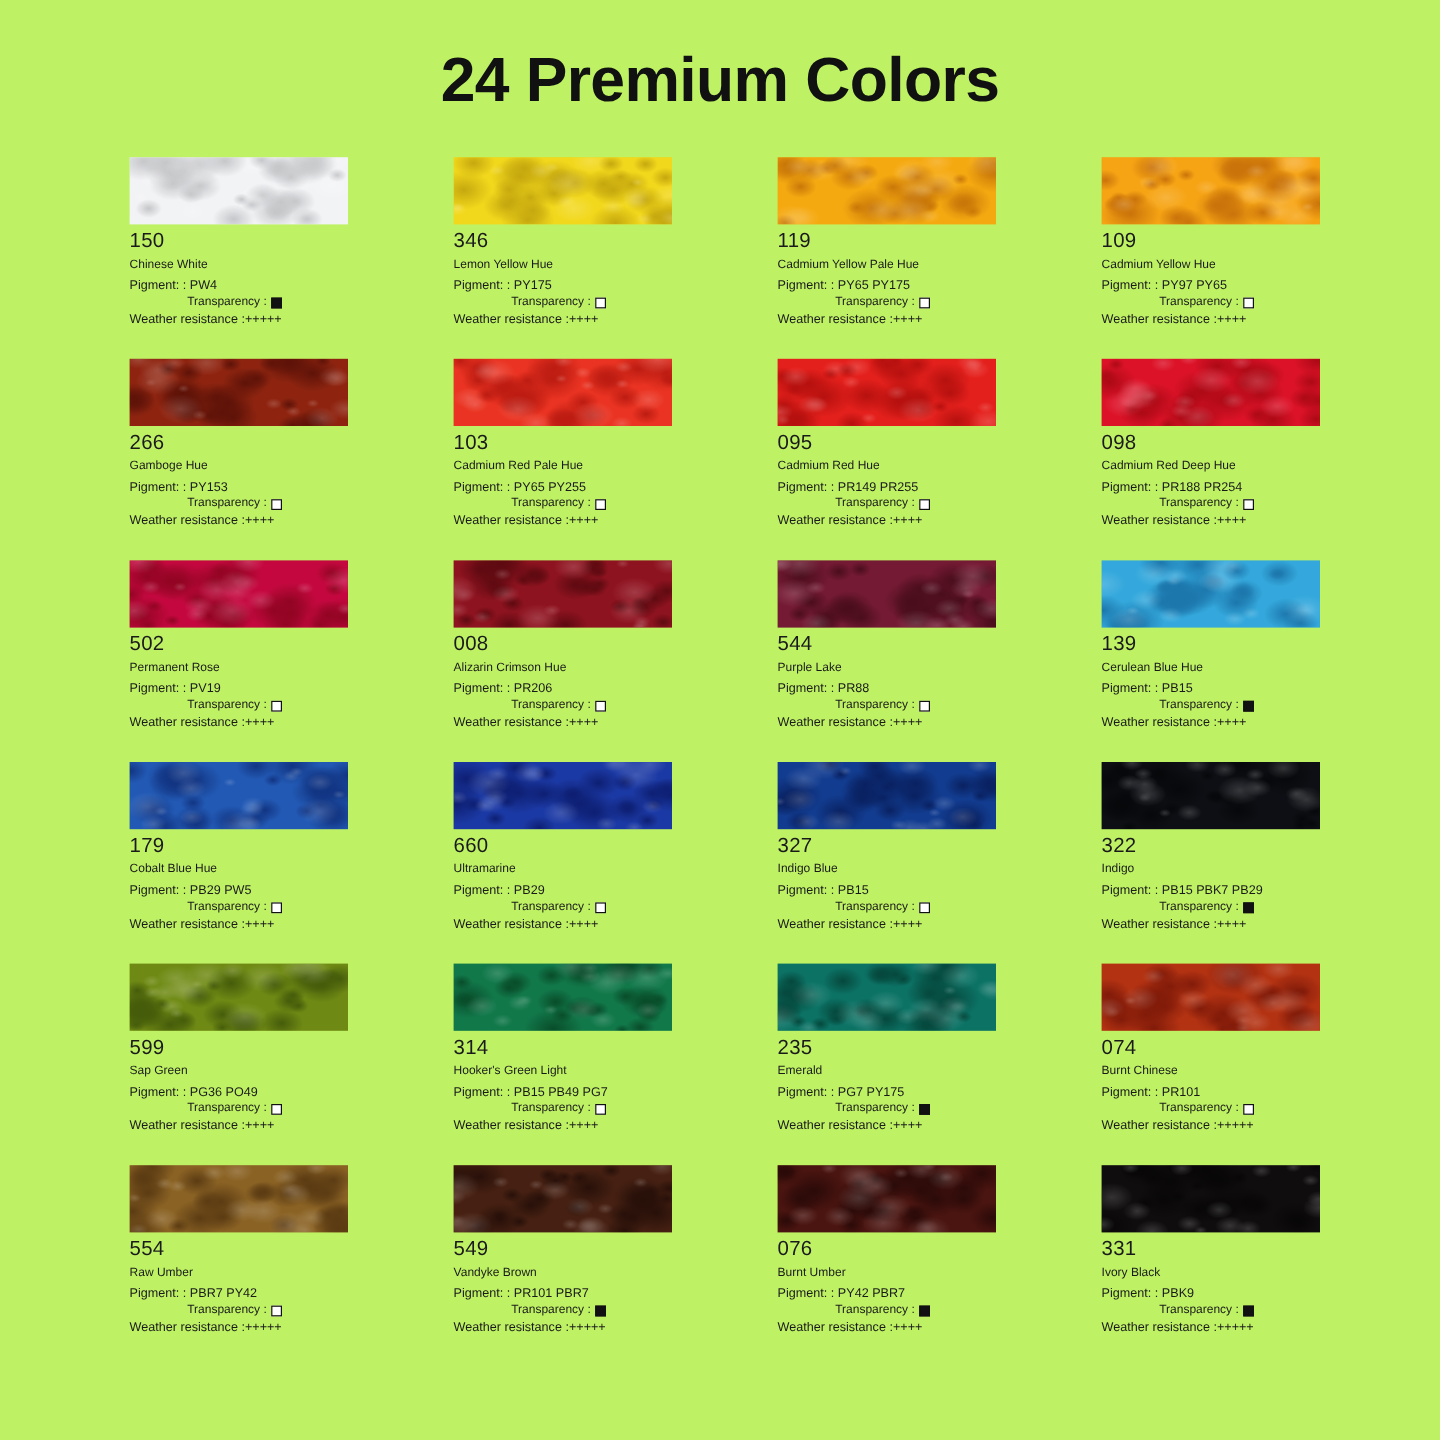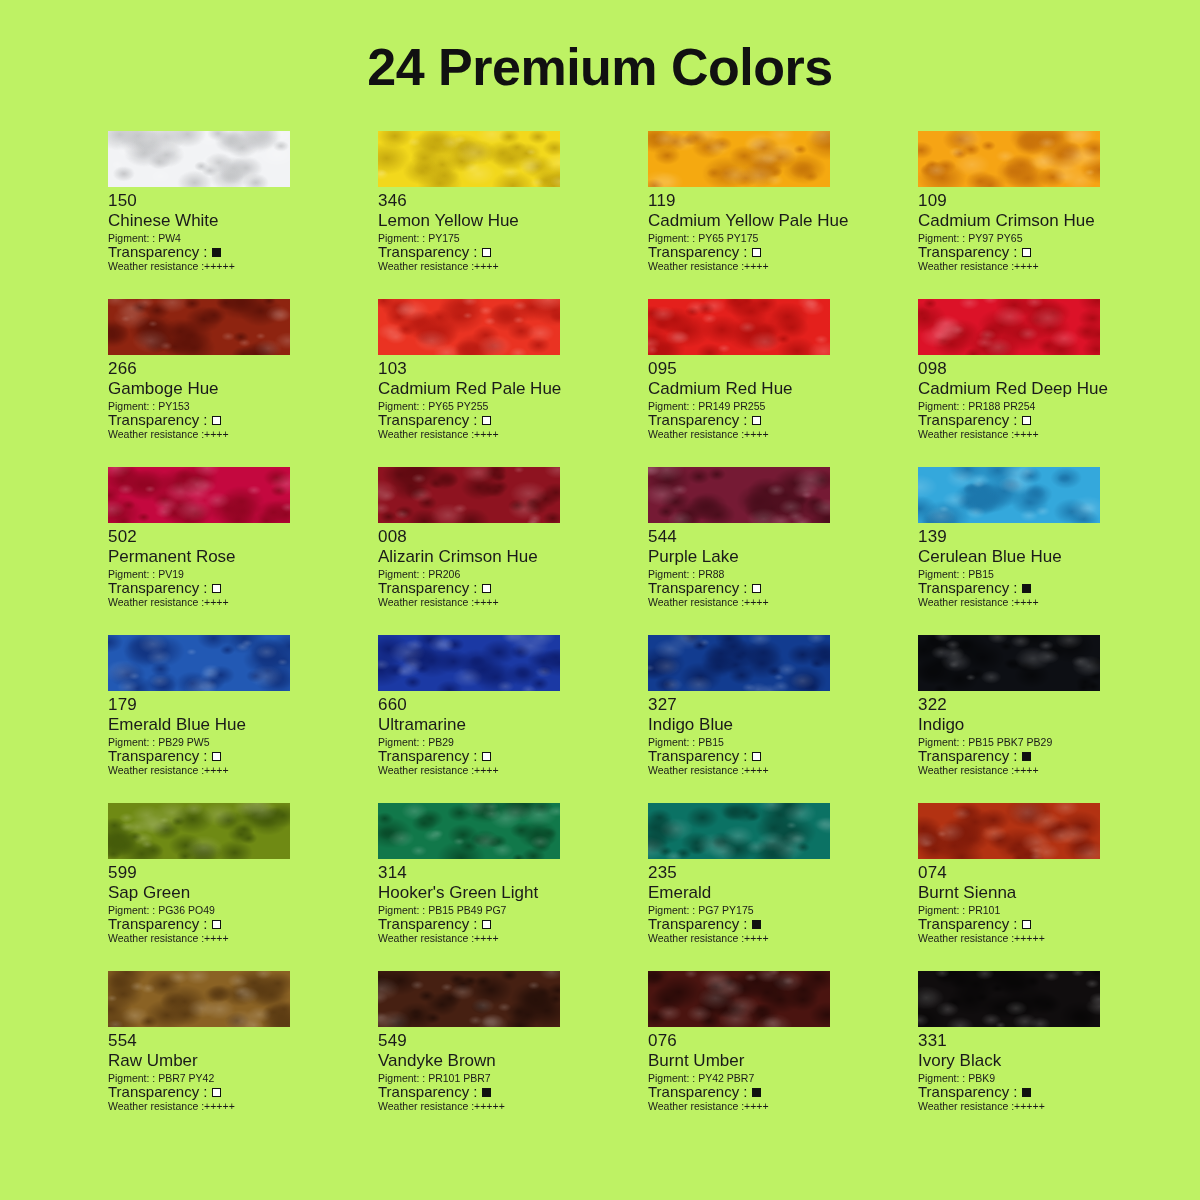--- a/index.html
+++ b/index.html
@@ -57,38 +57,39 @@
   }
   .info { margin-top: 4px; }
   .code {
     font-size: 17px;
     color: #1a1a1a;
     letter-spacing: 0.2px;
     line-height: 20px;
     margin-bottom: 1px;
   }
   .pname {
-    font-size: 17px;
+    font-size: 10px;
     color: #1a1a1a;
     line-height: 18px;
     margin-bottom: 1px;
   }
   .pig, .wres {
     font-size: 10.5px;
     color: #1a1a1a;
     line-height: 14px;
     white-space: nowrap;
   }
   .trow {
-    font-size: 15px;
+    font-size: 10px;
     color: #1a1a1a;
     line-height: 14px;
     display: flex;
     align-items: center;
     gap: 4px;
+    margin-left: 48px;
   }
   .tbox {
     display: inline-block;
     width: 9px; height: 9px;
     border: 1.4px solid #111;
     background: #ffffff;
     position: relative;
     top: 1px;
   }
   .tbox.filled { background: #111111; }
@@ -149,21 +150,21 @@
           <div class="wres">Weather resistance :++++</div>
         </div>
       </div>
       <div class="cell">
         <div class="swatch" style="background-color: rgb(246, 164, 20);">
           <div class="tex" style="background-image: radial-gradient(14.7px 10.3px at 15.3% 62.7%, rgb(172, 115, 14) 0%, rgba(0, 0, 0, 0) 72%), radial-gradient(12.8px 9px at 29.2% 33%, rgb(172, 115, 14) 0%, rgba(0, 0, 0, 0) 72%), radial-gradient(29.8px 20.9px at 60.2% 84.4%, rgb(172, 115, 14) 0%, rgba(0, 0, 0, 0) 72%), radial-gradient(12.7px 8.9px at 6% 69.4%, rgb(172, 115, 14) 0%, rgba(0, 0, 0, 0) 72%), radial-gradient(30.2px 21.1px at 79.5% 42.1%, rgb(172, 115, 14) 0%, rgba(0, 0, 0, 0) 72%), radial-gradient(24.9px 17.4px at 23.3% 15.4%, rgb(172, 115, 14) 0%, rgba(0, 0, 0, 0) 72%), radial-gradient(20.1px 14.1px at 73.8% 82.5%, rgb(172, 115, 14) 0%, rgba(0, 0, 0, 0) 72%), radial-gradient(26.1px 18.3px at 74.5% 11.6%, rgb(172, 115, 14) 0%, rgba(0, 0, 0, 0) 72%), radial-gradient(10.3px 7.2px at 38.7% 26.4%, rgb(172, 115, 14) 0%, rgba(0, 0, 0, 0) 72%), radial-gradient(22.1px 15.5px at 39.6% 96.5%, rgb(172, 115, 14) 0%, rgba(0, 0, 0, 0) 72%), radial-gradient(10.5px 7.3px at 7.8% 60.9%, rgb(172, 115, 14) 0%, rgba(0, 0, 0, 0) 72%), radial-gradient(17.1px 12px at 1.7% 34.3%, rgb(172, 115, 14) 0%, rgba(0, 0, 0, 0) 72%), radial-gradient(21.5px 15px at 34.5% 90%, rgb(172, 115, 14) 0%, rgba(0, 0, 0, 0) 72%), radial-gradient(27.5px 19.3px at 61% 12.4%, rgb(172, 115, 14) 0%, rgba(0, 0, 0, 0) 72%), radial-gradient(20.6px 14.4px at 9.4% 73%, rgb(172, 115, 14) 0%, rgba(0, 0, 0, 0) 72%), radial-gradient(19.9px 13.9px at 97% 31.8%, rgb(172, 115, 14) 0%, rgba(0, 0, 0, 0) 72%), radial-gradient(29.7px 20.8px at 54.5% 73.1%, rgb(172, 115, 14) 0%, rgba(0, 0, 0, 0) 72%), radial-gradient(22.5px 15.7px at 56.8% 61.2%, rgb(172, 115, 14) 0%, rgba(0, 0, 0, 0) 72%), radial-gradient(19.3px 13.5px at 82.5% 35.6%, rgb(172, 115, 14) 0%, rgba(0, 0, 0, 0) 72%), radial-gradient(33.6px 23.5px at 67.3% 14.3%, rgb(172, 115, 14) 0%, rgba(0, 0, 0, 0) 72%), radial-gradient(27.7px 19.4px at 99.9% 69.2%, rgb(172, 115, 14) 0%, rgba(0, 0, 0, 0) 72%), radial-gradient(17.6px 12.3px at 61% 17.6%, rgb(172, 115, 14) 0%, rgba(0, 0, 0, 0) 72%), radial-gradient(15.6px 10.9px at 52.3% 72.1%, rgb(172, 115, 14) 0%, rgba(0, 0, 0, 0) 72%), radial-gradient(34.5px 24.1px at 13.3% 84%, rgb(172, 115, 14) 0%, rgba(0, 0, 0, 0) 72%), radial-gradient(22.8px 16px at 61.7% 24.3%, rgb(172, 115, 14) 0%, rgba(0, 0, 0, 0) 72%), radial-gradient(11px 7.7px at 23.1% 40.4%, rgb(172, 115, 14) 0%, rgba(0, 0, 0, 0) 72%);"></div>
           <div class="tex2" style="background-image: radial-gradient(13.6px 8.8px at 48% 45%, rgba(255, 255, 255, 0.55) 0%, rgba(255, 255, 255, 0) 70%), radial-gradient(21.7px 14.1px at 87.6% 8.8%, rgba(255, 255, 255, 0.55) 0%, rgba(255, 255, 255, 0) 70%), radial-gradient(15.8px 10.3px at 80.6% 82.3%, rgba(255, 255, 255, 0.55) 0%, rgba(255, 255, 255, 0) 70%), radial-gradient(23.4px 15.2px at 92.7% 46.9%, rgba(255, 255, 255, 0.55) 0%, rgba(255, 255, 255, 0) 70%), radial-gradient(12.6px 8.2px at 70.8% 20.8%, rgba(255, 255, 255, 0.55) 0%, rgba(255, 255, 255, 0) 70%), radial-gradient(25.5px 16.6px at 29.6% 60%, rgba(255, 255, 255, 0.55) 0%, rgba(255, 255, 255, 0) 70%), radial-gradient(26.7px 17.4px at 81.5% 66.3%, rgba(255, 255, 255, 0.55) 0%, rgba(255, 255, 255, 0) 70%), radial-gradient(22.5px 14.6px at 26.9% 13.9%, rgba(255, 255, 255, 0.55) 0%, rgba(255, 255, 255, 0) 70%), radial-gradient(11.5px 7.5px at 21.2% 37.5%, rgba(255, 255, 255, 0.55) 0%, rgba(255, 255, 255, 0) 70%), radial-gradient(14.3px 9.3px at 10.2% 70.4%, rgba(255, 255, 255, 0.55) 0%, rgba(255, 255, 255, 0) 70%), radial-gradient(23.1px 15px at 69.1% 53.4%, rgba(255, 255, 255, 0.55) 0%, rgba(255, 255, 255, 0) 70%), radial-gradient(7.1px 4.6px at 94.4% 73.8%, rgba(255, 255, 255, 0.55) 0%, rgba(255, 255, 255, 0) 70%), radial-gradient(24.5px 15.9px at 88.7% 5.7%, rgba(255, 255, 255, 0.55) 0%, rgba(255, 255, 255, 0) 70%), radial-gradient(23px 15px at 88.9% 87.8%, rgba(255, 255, 255, 0.55) 0%, rgba(255, 255, 255, 0) 70%), radial-gradient(17.5px 11.4px at 69% 56%, rgba(255, 255, 255, 0.55) 0%, rgba(255, 255, 255, 0) 70%), radial-gradient(24.7px 16.1px at 87.9% 44.2%, rgba(255, 255, 255, 0.55) 0%, rgba(255, 255, 255, 0) 70%);"></div>
         </div>
         <div class="info">
           <div class="code">109</div>
-          <div class="pname">Cadmium Crimson Hue</div>
+          <div class="pname">Cadmium Yellow Hue</div>
           <div class="pig">Pigment: : PY97 PY65</div>
           <div class="trow">
             <span>Transparency :</span>
             <span class="tbox"></span>
           </div>
           <div class="wres">Weather resistance :++++</div>
         </div>
       </div>
       <div class="cell">
         <div class="swatch" style="background-color: rgb(142, 36, 16);">
@@ -293,21 +294,21 @@
           <div class="wres">Weather resistance :++++</div>
         </div>
       </div>
       <div class="cell">
         <div class="swatch" style="background-color: rgb(34, 89, 180);">
           <div class="tex" style="background-image: radial-gradient(21.1px 14.8px at 18.9% 19.1%, rgb(24, 62, 126) 0%, rgba(0, 0, 0, 0) 72%), radial-gradient(19.4px 13.6px at 30.5% 92%, rgb(24, 62, 126) 0%, rgba(0, 0, 0, 0) 72%), radial-gradient(25.2px 17.6px at 87.8% 26.8%, rgb(24, 62, 126) 0%, rgba(0, 0, 0, 0) 72%), radial-gradient(28.4px 19.9px at 85.3% 44.4%, rgb(24, 62, 126) 0%, rgba(0, 0, 0, 0) 72%), radial-gradient(29px 20.3px at 92.9% 83.5%, rgb(24, 62, 126) 0%, rgba(0, 0, 0, 0) 72%), radial-gradient(24.5px 17.1px at 16% 95.3%, rgb(24, 62, 126) 0%, rgba(0, 0, 0, 0) 72%), radial-gradient(10.6px 7.4px at 65.6% 26.7%, rgb(24, 62, 126) 0%, rgba(0, 0, 0, 0) 72%), radial-gradient(17.2px 12px at 57.5% 84.2%, rgb(24, 62, 126) 0%, rgba(0, 0, 0, 0) 72%), radial-gradient(24.7px 17.3px at 46.6% 86.9%, rgb(24, 62, 126) 0%, rgba(0, 0, 0, 0) 72%), radial-gradient(19.4px 13.6px at 62.1% 71.7%, rgb(24, 62, 126) 0%, rgba(0, 0, 0, 0) 72%), radial-gradient(22.6px 15.8px at 57.9% 6%, rgb(24, 62, 126) 0%, rgba(0, 0, 0, 0) 72%), radial-gradient(20.5px 14.3px at 87.8% 64%, rgb(24, 62, 126) 0%, rgba(0, 0, 0, 0) 72%), radial-gradient(26.1px 18.3px at 100% 19.6%, rgb(24, 62, 126) 0%, rgba(0, 0, 0, 0) 72%), radial-gradient(21.1px 14.8px at 0.1% 12.9%, rgb(24, 62, 126) 0%, rgba(0, 0, 0, 0) 72%), radial-gradient(13.5px 9.4px at 81.2% 73.1%, rgb(24, 62, 126) 0%, rgba(0, 0, 0, 0) 72%), radial-gradient(18.9px 13.2px at 89.8% 44%, rgb(24, 62, 126) 0%, rgba(0, 0, 0, 0) 72%), radial-gradient(32.3px 22.6px at 29.5% 28.6%, rgb(24, 62, 126) 0%, rgba(0, 0, 0, 0) 72%), radial-gradient(25.8px 18.1px at 10.7% 70.7%, rgb(24, 62, 126) 0%, rgba(0, 0, 0, 0) 72%), radial-gradient(30.8px 21.6px at 20.7% 31.9%, rgb(24, 62, 126) 0%, rgba(0, 0, 0, 0) 72%), radial-gradient(14.6px 10.2px at 29% 60.8%, rgb(24, 62, 126) 0%, rgba(0, 0, 0, 0) 72%), radial-gradient(27.5px 19.3px at 88.3% 32.1%, rgb(24, 62, 126) 0%, rgba(0, 0, 0, 0) 72%), radial-gradient(22.6px 15.8px at 29.7% 84.5%, rgb(24, 62, 126) 0%, rgba(0, 0, 0, 0) 72%), radial-gradient(22.6px 15.8px at 94.1% 76.1%, rgb(24, 62, 126) 0%, rgba(0, 0, 0, 0) 72%), radial-gradient(34.6px 24.2px at 21.5% 23.2%, rgb(24, 62, 126) 0%, rgba(0, 0, 0, 0) 72%), radial-gradient(31.1px 21.8px at 74.6% 5.9%, rgb(24, 62, 126) 0%, rgba(0, 0, 0, 0) 72%), radial-gradient(33px 23.1px at 96.2% 44.9%, rgb(24, 62, 126) 0%, rgba(0, 0, 0, 0) 72%);"></div>
           <div class="tex2" style="background-image: radial-gradient(7.4px 4.8px at 45.9% 30.3%, rgba(255, 255, 255, 0.55) 0%, rgba(255, 255, 255, 0) 70%), radial-gradient(24.1px 15.7px at 86.8% 74%, rgba(255, 255, 255, 0.55) 0%, rgba(255, 255, 255, 0) 70%), radial-gradient(21px 13.7px at 24.7% 16.2%, rgba(255, 255, 255, 0.55) 0%, rgba(255, 255, 255, 0) 70%), radial-gradient(15.6px 10.1px at 11% 92.4%, rgba(255, 255, 255, 0.55) 0%, rgba(255, 255, 255, 0) 70%), radial-gradient(15.7px 10.2px at 87.1% 30.3%, rgba(255, 255, 255, 0.55) 0%, rgba(255, 255, 255, 0) 70%), radial-gradient(17.8px 11.6px at 28% 39.1%, rgba(255, 255, 255, 0.55) 0%, rgba(255, 255, 255, 0) 70%), radial-gradient(14.3px 9.3px at 56.5% 64%, rgba(255, 255, 255, 0.55) 0%, rgba(255, 255, 255, 0) 70%), radial-gradient(7.4px 4.8px at 95.9% 48.3%, rgba(255, 255, 255, 0.55) 0%, rgba(255, 255, 255, 0) 70%), radial-gradient(8.1px 5.3px at 14.5% 73.4%, rgba(255, 255, 255, 0.55) 0%, rgba(255, 255, 255, 0) 70%), radial-gradient(13.8px 9px at 55.1% 90.9%, rgba(255, 255, 255, 0.55) 0%, rgba(255, 255, 255, 0) 70%), radial-gradient(14.2px 9.2px at 28.4% 82.1%, rgba(255, 255, 255, 0.55) 0%, rgba(255, 255, 255, 0) 70%), radial-gradient(23.7px 15.4px at 51% 92.8%, rgba(255, 255, 255, 0.55) 0%, rgba(255, 255, 255, 0) 70%), radial-gradient(9.8px 6.4px at 74% 21%, rgba(255, 255, 255, 0.55) 0%, rgba(255, 255, 255, 0) 70%), radial-gradient(13.9px 9px at 55.9% 70.5%, rgba(255, 255, 255, 0.55) 0%, rgba(255, 255, 255, 0) 70%), radial-gradient(25.4px 16.5px at 7.9% 65.8%, rgba(255, 255, 255, 0.55) 0%, rgba(255, 255, 255, 0) 70%), radial-gradient(8.1px 5.3px at 76.4% 14.6%, rgba(255, 255, 255, 0.55) 0%, rgba(255, 255, 255, 0) 70%);"></div>
         </div>
         <div class="info">
           <div class="code">179</div>
-          <div class="pname">Emerald Blue Hue</div>
+          <div class="pname">Cobalt Blue Hue</div>
           <div class="pig">Pigment: : PB29 PW5</div>
           <div class="trow">
             <span>Transparency :</span>
             <span class="tbox"></span>
           </div>
           <div class="wres">Weather resistance :++++</div>
         </div>
       </div>
       <div class="cell">
         <div class="swatch" style="background-color: rgb(27, 57, 164);">
@@ -405,21 +406,21 @@
           <div class="wres">Weather resistance :++++</div>
         </div>
       </div>
       <div class="cell">
         <div class="swatch" style="background-color: rgb(179, 50, 18);">
           <div class="tex" style="background-image: radial-gradient(15.1px 10.6px at 60.7% 25.1%, rgb(125, 35, 13) 0%, rgba(0, 0, 0, 0) 72%), radial-gradient(14.4px 10.1px at 78.1% 43.7%, rgb(125, 35, 13) 0%, rgba(0, 0, 0, 0) 72%), radial-gradient(27.6px 19.3px at 31.2% 34.1%, rgb(125, 35, 13) 0%, rgba(0, 0, 0, 0) 72%), radial-gradient(16.8px 11.8px at 59.4% 92%, rgb(125, 35, 13) 0%, rgba(0, 0, 0, 0) 72%), radial-gradient(26.9px 18.8px at 90.4% 82.3%, rgb(125, 35, 13) 0%, rgba(0, 0, 0, 0) 72%), radial-gradient(31.1px 21.8px at 24.9% 49.6%, rgb(125, 35, 13) 0%, rgba(0, 0, 0, 0) 72%), radial-gradient(31.5px 22px at 88.9% 41.9%, rgb(125, 35, 13) 0%, rgba(0, 0, 0, 0) 72%), radial-gradient(31.7px 22.2px at 22.4% 58.8%, rgb(125, 35, 13) 0%, rgba(0, 0, 0, 0) 72%), radial-gradient(21.4px 15px at 5.4% 64%, rgb(125, 35, 13) 0%, rgba(0, 0, 0, 0) 72%), radial-gradient(26.9px 18.8px at 20% 75.9%, rgb(125, 35, 13) 0%, rgba(0, 0, 0, 0) 72%), radial-gradient(25.2px 17.6px at 9% 83.1%, rgb(125, 35, 13) 0%, rgba(0, 0, 0, 0) 72%), radial-gradient(19.1px 13.4px at 90% 76%, rgb(125, 35, 13) 0%, rgba(0, 0, 0, 0) 72%), radial-gradient(31.2px 21.8px at 24% 96%, rgb(125, 35, 13) 0%, rgba(0, 0, 0, 0) 72%), radial-gradient(25.8px 18.1px at 3% 45.8%, rgb(125, 35, 13) 0%, rgba(0, 0, 0, 0) 72%), radial-gradient(14.8px 10.4px at 53.6% 82.9%, rgb(125, 35, 13) 0%, rgba(0, 0, 0, 0) 72%), radial-gradient(28.6px 20px at 28.5% 63.9%, rgb(125, 35, 13) 0%, rgba(0, 0, 0, 0) 72%), radial-gradient(34.4px 24.1px at 55.4% 74.7%, rgb(125, 35, 13) 0%, rgba(0, 0, 0, 0) 72%), radial-gradient(22.9px 16px at 41.5% 30.6%, rgb(125, 35, 13) 0%, rgba(0, 0, 0, 0) 72%), radial-gradient(28.7px 20.1px at 7% 64.3%, rgb(125, 35, 13) 0%, rgba(0, 0, 0, 0) 72%), radial-gradient(24.4px 17.1px at 75% 49.8%, rgb(125, 35, 13) 0%, rgba(0, 0, 0, 0) 72%), radial-gradient(10.6px 7.4px at 55.5% 97.6%, rgb(125, 35, 13) 0%, rgba(0, 0, 0, 0) 72%), radial-gradient(19.2px 13.4px at 45.1% 66.6%, rgb(125, 35, 13) 0%, rgba(0, 0, 0, 0) 72%), radial-gradient(20.5px 14.3px at 27.2% 16.2%, rgb(125, 35, 13) 0%, rgba(0, 0, 0, 0) 72%), radial-gradient(17.9px 12.5px at 62.5% 99%, rgb(125, 35, 13) 0%, rgba(0, 0, 0, 0) 72%), radial-gradient(34.3px 24px at 61% 16%, rgb(125, 35, 13) 0%, rgba(0, 0, 0, 0) 72%), radial-gradient(9.6px 6.7px at 91.9% 41.9%, rgb(125, 35, 13) 0%, rgba(0, 0, 0, 0) 72%);"></div>
           <div class="tex2" style="background-image: radial-gradient(24.4px 15.9px at 94.6% 90.3%, rgba(255, 255, 255, 0.55) 0%, rgba(255, 255, 255, 0) 70%), radial-gradient(13.6px 8.8px at 23.9% 18.9%, rgba(255, 255, 255, 0.55) 0%, rgba(255, 255, 255, 0) 70%), radial-gradient(21.6px 14px at 17.6% 52.3%, rgba(255, 255, 255, 0.55) 0%, rgba(255, 255, 255, 0) 70%), radial-gradient(21.1px 13.7px at 70.4% 32.2%, rgba(255, 255, 255, 0.55) 0%, rgba(255, 255, 255, 0) 70%), radial-gradient(19.1px 12.4px at 78.7% 58.6%, rgba(255, 255, 255, 0.55) 0%, rgba(255, 255, 255, 0) 70%), radial-gradient(10px 6.5px at 64.9% 96%, rgba(255, 255, 255, 0.55) 0%, rgba(255, 255, 255, 0) 70%), radial-gradient(10.6px 6.9px at 64.9% 85.4%, rgba(255, 255, 255, 0.55) 0%, rgba(255, 255, 255, 0) 70%), radial-gradient(26.8px 17.4px at 59.9% 16.3%, rgba(255, 255, 255, 0.55) 0%, rgba(255, 255, 255, 0) 70%), radial-gradient(18.7px 12.2px at 41.8% 54.1%, rgba(255, 255, 255, 0.55) 0%, rgba(255, 255, 255, 0) 70%), radial-gradient(22.1px 14.4px at 65% 70.1%, rgba(255, 255, 255, 0.55) 0%, rgba(255, 255, 255, 0) 70%), radial-gradient(7.1px 4.6px at 13.2% 55.2%, rgba(255, 255, 255, 0.55) 0%, rgba(255, 255, 255, 0) 70%), radial-gradient(18.6px 12.1px at 3.4% 66.1%, rgba(255, 255, 255, 0.55) 0%, rgba(255, 255, 255, 0) 70%), radial-gradient(18.9px 12.3px at 70.5% 87.4%, rgba(255, 255, 255, 0.55) 0%, rgba(255, 255, 255, 0) 70%), radial-gradient(9.3px 6px at 4.7% 72%, rgba(255, 255, 255, 0.55) 0%, rgba(255, 255, 255, 0) 70%), radial-gradient(19.1px 12.4px at 81.1% 8%, rgba(255, 255, 255, 0.55) 0%, rgba(255, 255, 255, 0) 70%), radial-gradient(23.3px 15.1px at 85.4% 56.1%, rgba(255, 255, 255, 0.55) 0%, rgba(255, 255, 255, 0) 70%);"></div>
         </div>
         <div class="info">
           <div class="code">074</div>
-          <div class="pname">Burnt Sienna</div>
+          <div class="pname">Burnt Chinese</div>
           <div class="pig">Pigment: : PR101</div>
           <div class="trow">
             <span>Transparency :</span>
             <span class="tbox"></span>
           </div>
           <div class="wres">Weather resistance :+++++</div>
         </div>
       </div>
       <div class="cell">
         <div class="swatch" style="background-color: rgb(138, 98, 36);">

